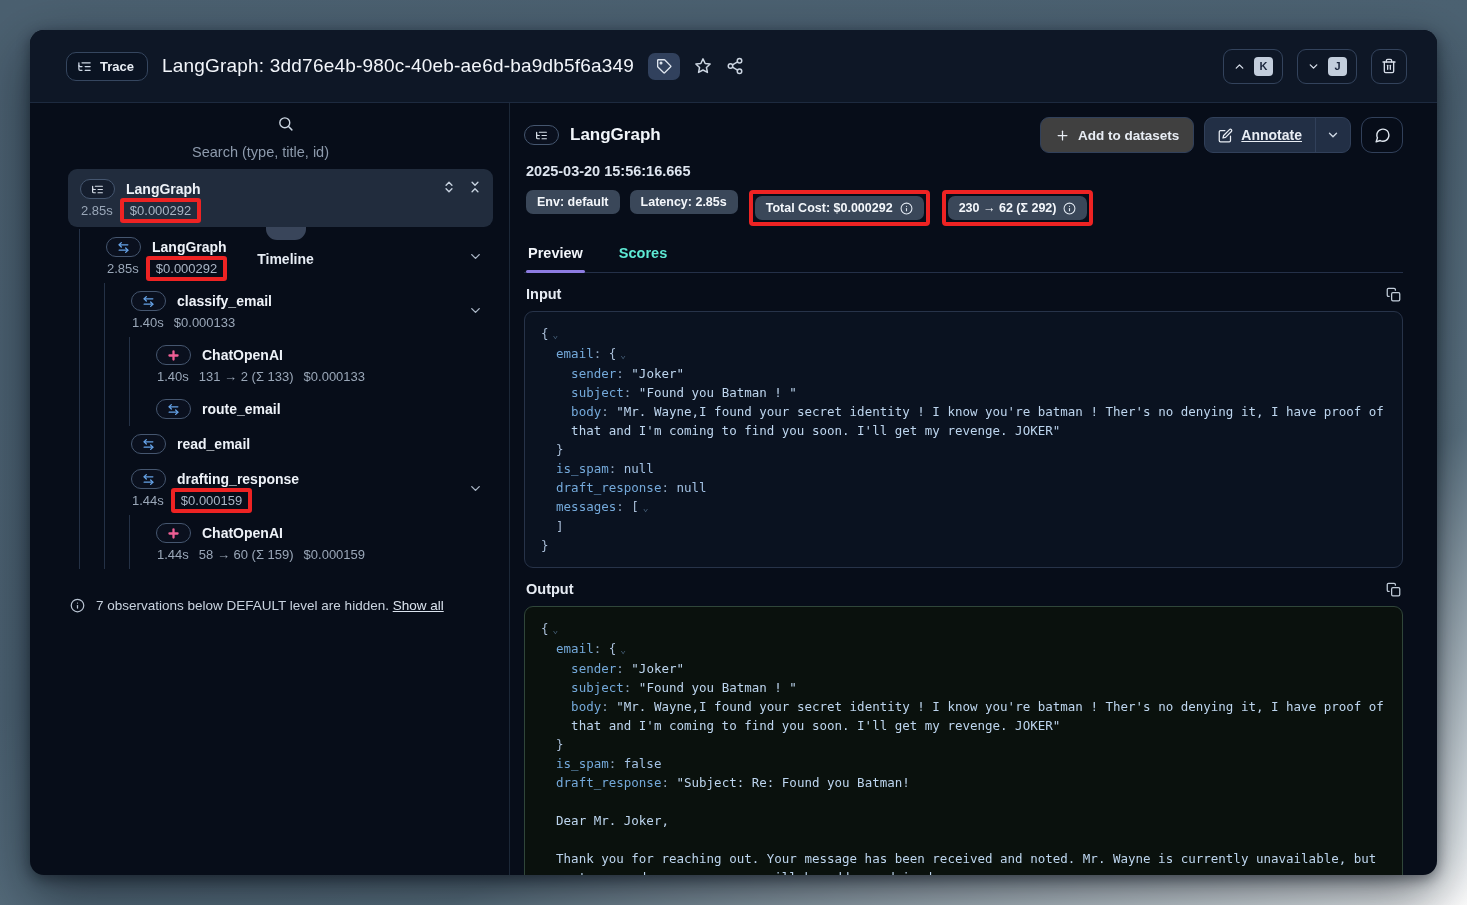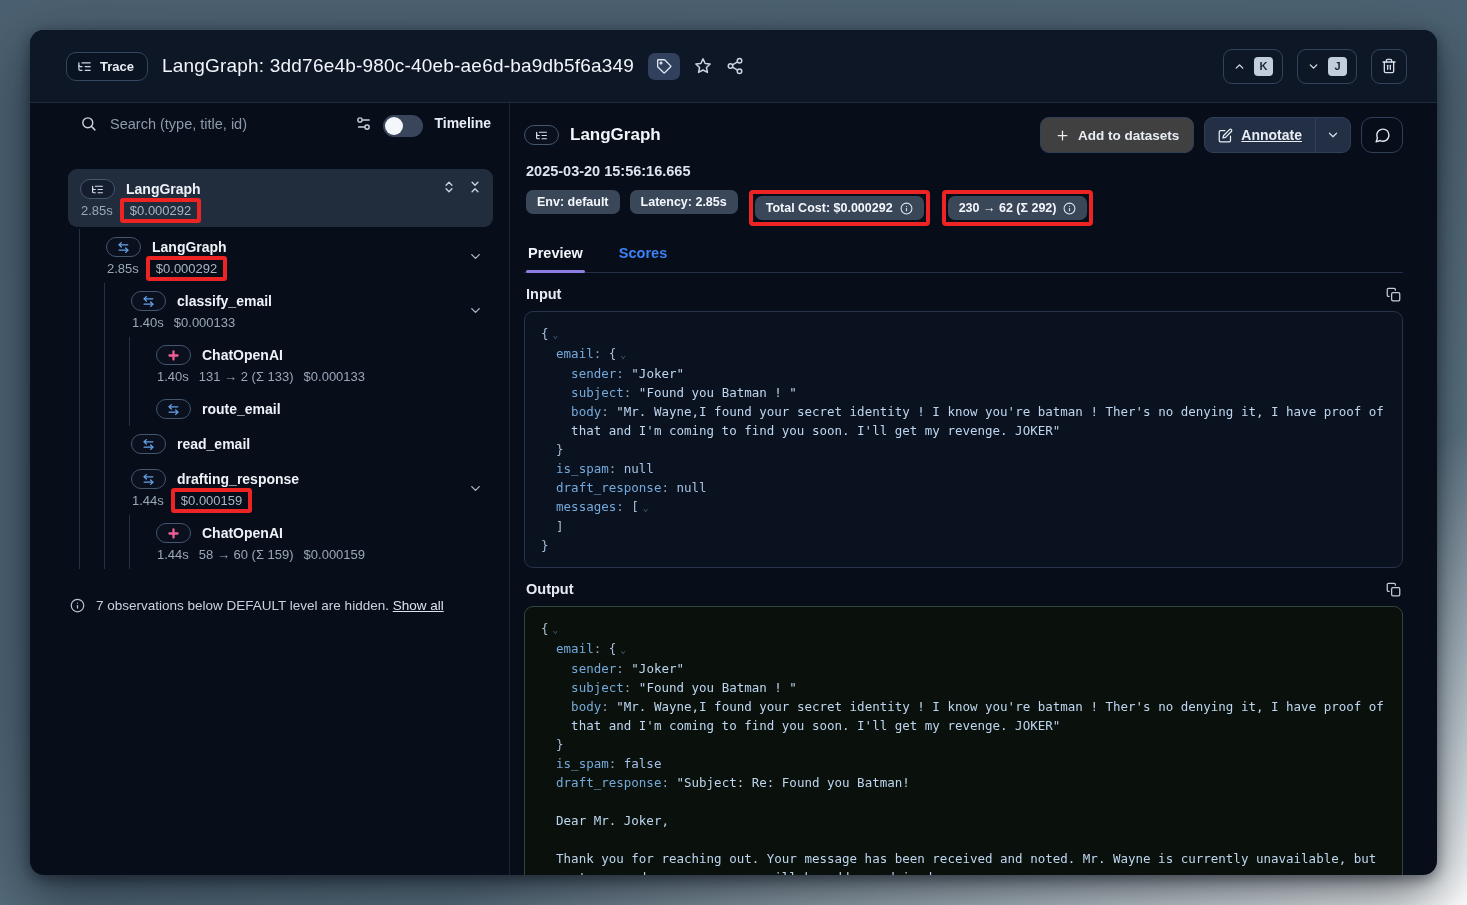--- a/index.html
+++ b/index.html
@@ -39,21 +39,21 @@
     display:flex; align-items:center; justify-content:center; color:#d6dde8; cursor:pointer; }
   .trash-btn svg { width:16px; height:16px; }
 
   
   .main { flex:1; display:flex; min-height:0; }
   .sidebar { flex:0 0 480px; width:480px; border-right:1px solid #1c2838;
     padding:12px 16px 0 38px; overflow:hidden; }
   .panel { flex:1; padding:12px 34px 0 14px; overflow:hidden; display:flex; flex-direction:column; }
 
   
-  .search-row { display:flex; align-items:flex-start; gap:11px; height:42px; color:#8d9aac; padding:0 2px 0 12px; }
+  .search-row { display:flex; align-items:center; gap:11px; height:42px; color:#8d9aac; padding:0 2px 0 12px;flex-direction:column; }
   .search-row .mag svg { width:17px; height:17px; }
   .search-input { flex:1; background:transparent; border:none; outline:none; color:#dbe3ee;
     font-size:14.5px; font-family:inherit; min-width:0; }
   .search-input::placeholder { color:#8d9aac; }
   .sliders { display:flex; color:#c7d1de; cursor:pointer; }
   .sliders svg { width:17px; height:17px; }
   .toggle { width:40px; height:22px; border-radius:11px; background:#39455a; position:relative;
     flex:0 0 40px; cursor:pointer; }
   .toggle-knob { position:absolute; left:2px; top:2px; width:18px; height:18px; border-radius:50%; background:#f4f7fa; }
   .timeline-label { color:#e7edf5; font-size:14px; font-weight:600; }
@@ -112,21 +112,21 @@
   .badge-row { display:flex; align-items:flex-start; margin:0 0 12px 2px; height:34px; }
   .pill { background:#3a4759; color:#f4f7fb; font-size:12.5px; font-weight:700;
     padding:5px 11px; border-radius:7px; display:inline-flex; align-items:center; gap:7px;
     white-space:nowrap; }
   .pill .icn { display:flex; color:#dfe6ef; }
   .pill svg { width:13px; height:13px; }
   .badge-gap { width:10px; flex:0 0 10px; }
   .redbox-pill { display:inline-flex; border:4px solid #ee2323; border-radius:4px; padding:2px; margin:0 1px; }
 
   .tabs { display:flex; gap:32px; border-bottom:1px solid #243048; padding:0 2px; }
-  .tab { padding:9px 2px 11px; font-size:14.5px; font-weight:600; color:#3b82f6; position:relative; cursor:pointer; }
+  .tab { padding:9px 2px 11px; font-size:14.5px; font-weight:600; color:#5eead4; position:relative; cursor:pointer; }
   .tab.active { color:#f2f5fa; }
   .tab.active::after { content:""; position:absolute; left:0; right:0; bottom:-1px; height:3px;
     background:#8d7ce2; border-radius:2px; }
 
   .section-head { display:flex; align-items:center; margin:13px 2px 9px; color:#e6ebf3;
     font-size:14.5px; font-weight:700; }
   .copy-btn { margin-left:auto; color:#c3cedb; display:flex; cursor:pointer; }
   .copy-btn svg { width:15px; height:15px; }
 
   .code-panel { border:1px solid #273349; background:#0a1220; border-radius:9px; padding:12px 16px;

